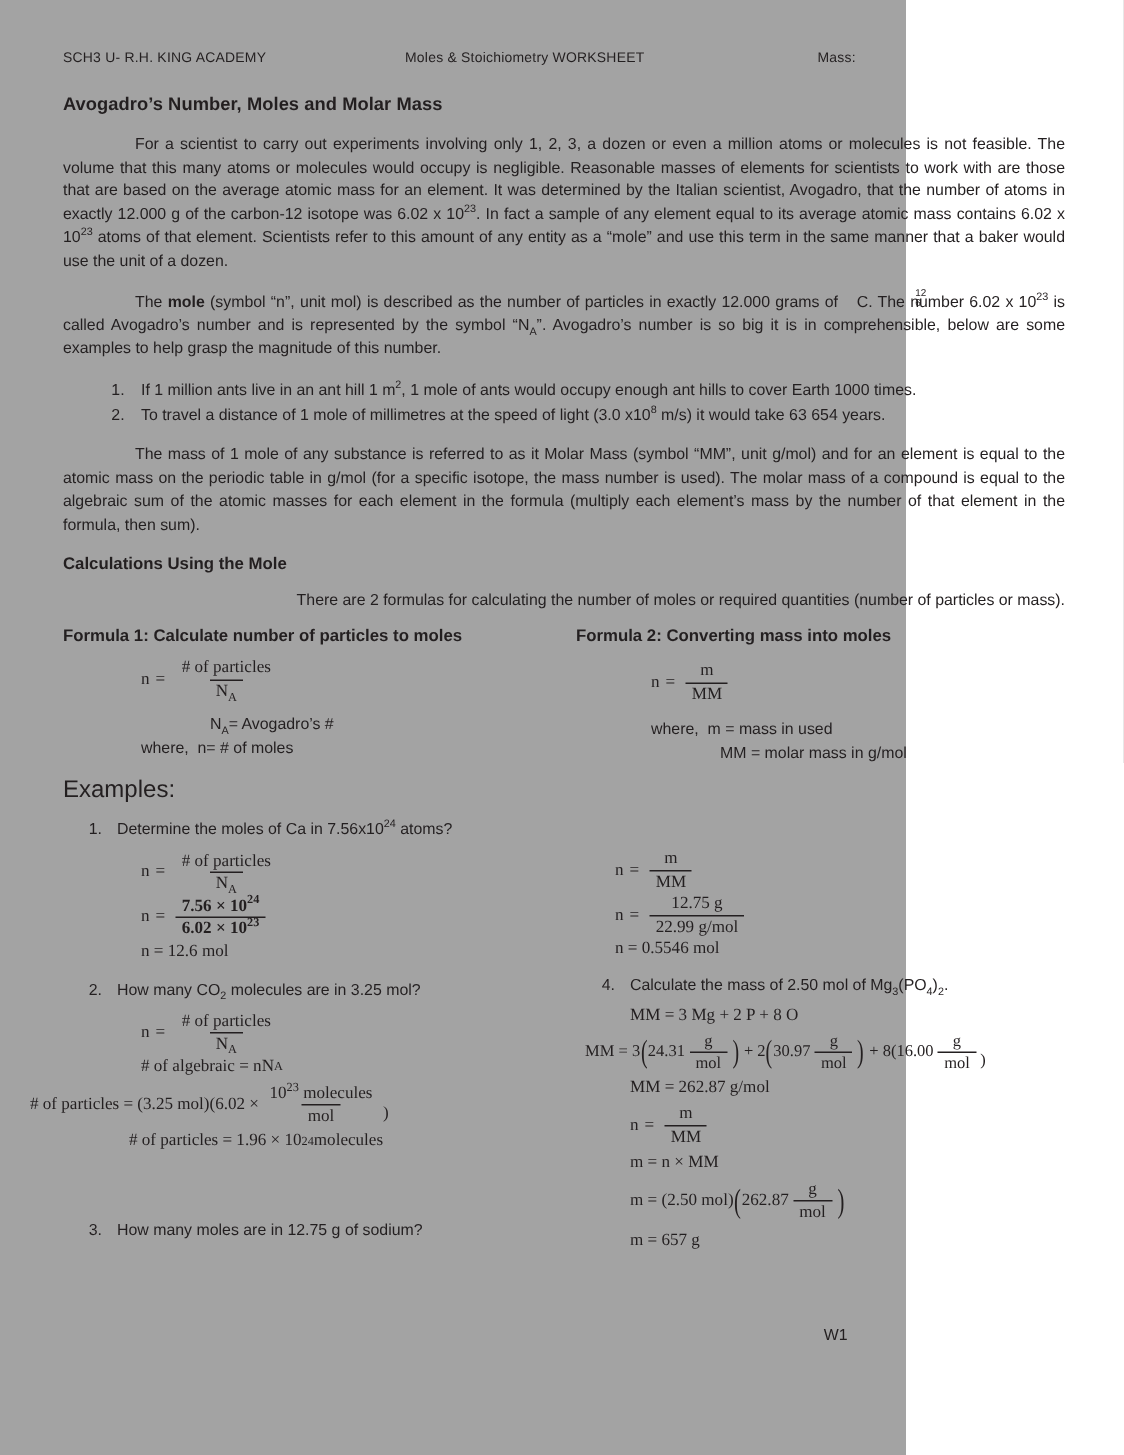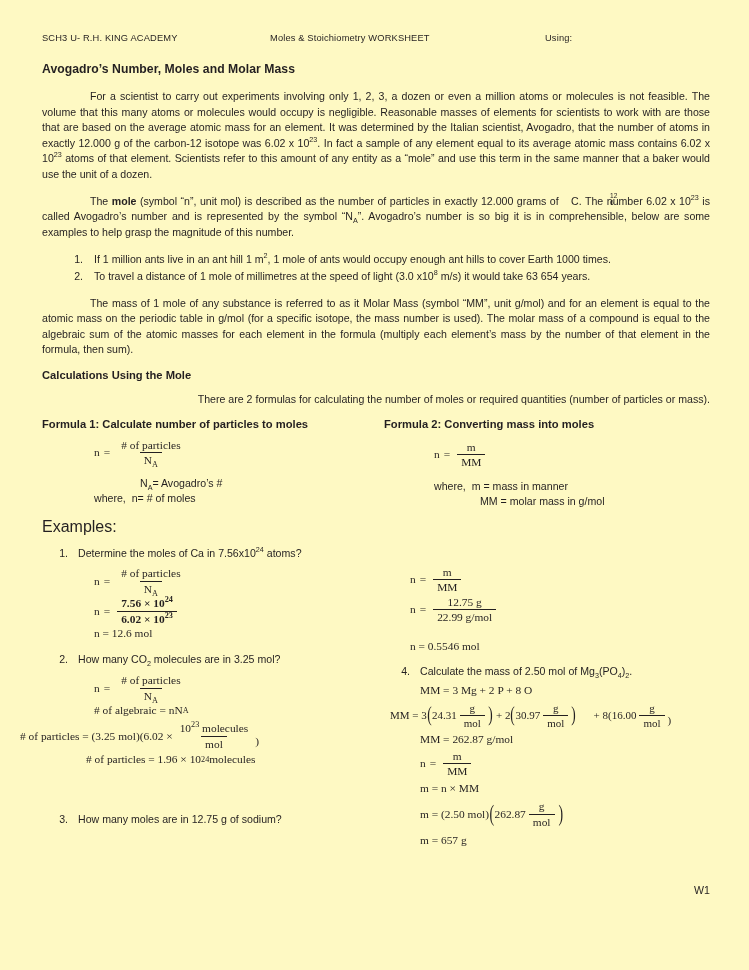--- a/index.html
+++ b/index.html
@@ -11,23 +11,23 @@
     width: 749px;
     height: 970px;
     position: relative;
     font-family: "Liberation Sans", sans-serif;
     color: #231f20;
     overflow: hidden;
   }
   .page {
     position: absolute;
     left: 0; top: 0;
-    width: 749px;
+    width: 604px;
     height: 970px;
-    background: #fef9c3;
+    background: #a3a3a3;
   }
   .content {
     position: absolute;
     left: 42px;
     top: 33px;
     width: 668px;
   }
 
   
   .hdr {
@@ -181,21 +181,21 @@
 </style>
 </head>
 <body>
 
 <div class="page">
   <div class="content">
 
     <div class="hdr">
       <span class="hdr-school">SCH3 U- R.H. KING ACADEMY</span>
       <span class="hdr-title">Moles &amp; Stoichiometry WORKSHEET</span>
-      <span class="hdr-name">Using:</span>
+      <span class="hdr-name">Mass:</span>
     </div>
 
     <h1 class="doc-h">Avogadro’s Number, Moles and Molar Mass</h1>
 
     <p class="body"><span>For a scientist to carry out experiments involving only 1, 2, 3, a dozen or even a million atoms or molecules is not feasible. The volume that this many atoms or molecules would occupy is negligible. Reasonable masses of elements for scientists to work with are those that are based on the average atomic mass for an element. It was determined by the Italian scientist, Avogadro, that the number of atoms in exactly 12.000 g of the carbon-12 isotope was 6.02 x 10</span><sup>23</sup><span>. In fact a sample of any element equal to its average atomic mass contains 6.02 x 10</span><sup>23</sup><span> atoms of that element. Scientists refer to this amount of any entity as a “mole” and use this term in the same manner that a baker would use the unit of a dozen.</span></p>
 
     <p class="body"><span>The </span><b>mole</b><span> (symbol “n”, unit mol) is described as the number of particles in exactly 12.000 grams of </span><span class="isotope"><span class="up">12</span><span class="dn">6</span></span><span>C</span><span>. The number 6.02 x 10</span><sup>23</sup><span> is called Avogadro’s number and is represented by the symbol “N</span><sub>A</sub><span>”. Avogadro’s number is so big it is in comprehensible, below are some examples to help grasp the magnitude of this number.</span></p>
 
     <ol class="topnums">
       <li><span>If 1 million ants live in an ant hill 1 m</span><sup>2</sup><span>, 1 mole of ants would occupy enough ant hills to cover Earth 1000 times.</span></li>
@@ -313,42 +313,42 @@
             <span>n</span>
             <span style="margin:0 4px;">=</span>
             <span class="frac">
               <span class="num">m</span>
               <span class="den">MM</span>
             </span>
           </div>
         </div>
 
         <div class="where" style="margin:10px 0 0 50px;">
-          <div><span>where,</span>&nbsp;&nbsp;<span>m = mass in manner</span></div>
+          <div><span>where,</span>&nbsp;&nbsp;<span>m = mass in used</span></div>
           <div><span class="ind"></span><span>MM = molar mass in g/mol</span></div>
         </div>
 
         <div class="math" style="margin:56px 0 0 26px;">
           <div class="mrow">
             <span>n</span>
             <span style="margin:0 4px;">=</span>
             <span class="frac">
               <span class="num">m</span>
               <span class="den">MM</span>
             </span>
           </div>
           <div class="mrow" style="margin-top:2px;">
             <span>n</span>
             <span style="margin:0 4px;">=</span>
             <span class="frac">
               <span class="num">12.75 g</span>
               <span class="den">22.99 g/mol</span>
             </span>
           </div>
-          <div class="mrow" style="margin-top:16px;text-align:right;">
+          <div class="mrow" style="margin-top:2px;text-align:right;">
             <span>n = 0.5546 mol</span>
           </div>
         </div>
 
         <div class="exlist" style="margin:11px 0 0 0;">
           <div class="exitem">
             <span class="exnum">4.</span>
             <span class="extext"><span>Calculate the mass of 2.50 mol of Mg</span><sub>3</sub><span>(PO</span><sub>4</sub><span>)</span><sub>2</sub><span>.</span></span>
           </div>
         </div>
@@ -370,21 +370,21 @@
             </span>
             <span class="paren">)</span>
             <span style="margin-left:3px;">+ 2</span>
             <span class="paren">(</span>
             <span>30.97</span>
             <span class="frac">
               <span class="num">g</span>
               <span class="den">mol</span>
             </span>
             <span class="paren">)</span>
-            <span style="margin-left:17px;">+ 8(16.00</span>
+            <span style="margin-left:3px;">+ 8(16.00</span>
             <span class="frac">
               <span class="num">g</span>
               <span class="den">mol</span>
             </span>
             <span style="align-self:flex-end; padding-bottom:2px;">)</span>
           </div>
         </div>
 
         <div class="math" style="margin:4px 0 0 36px;">
           <div class="mrow">

